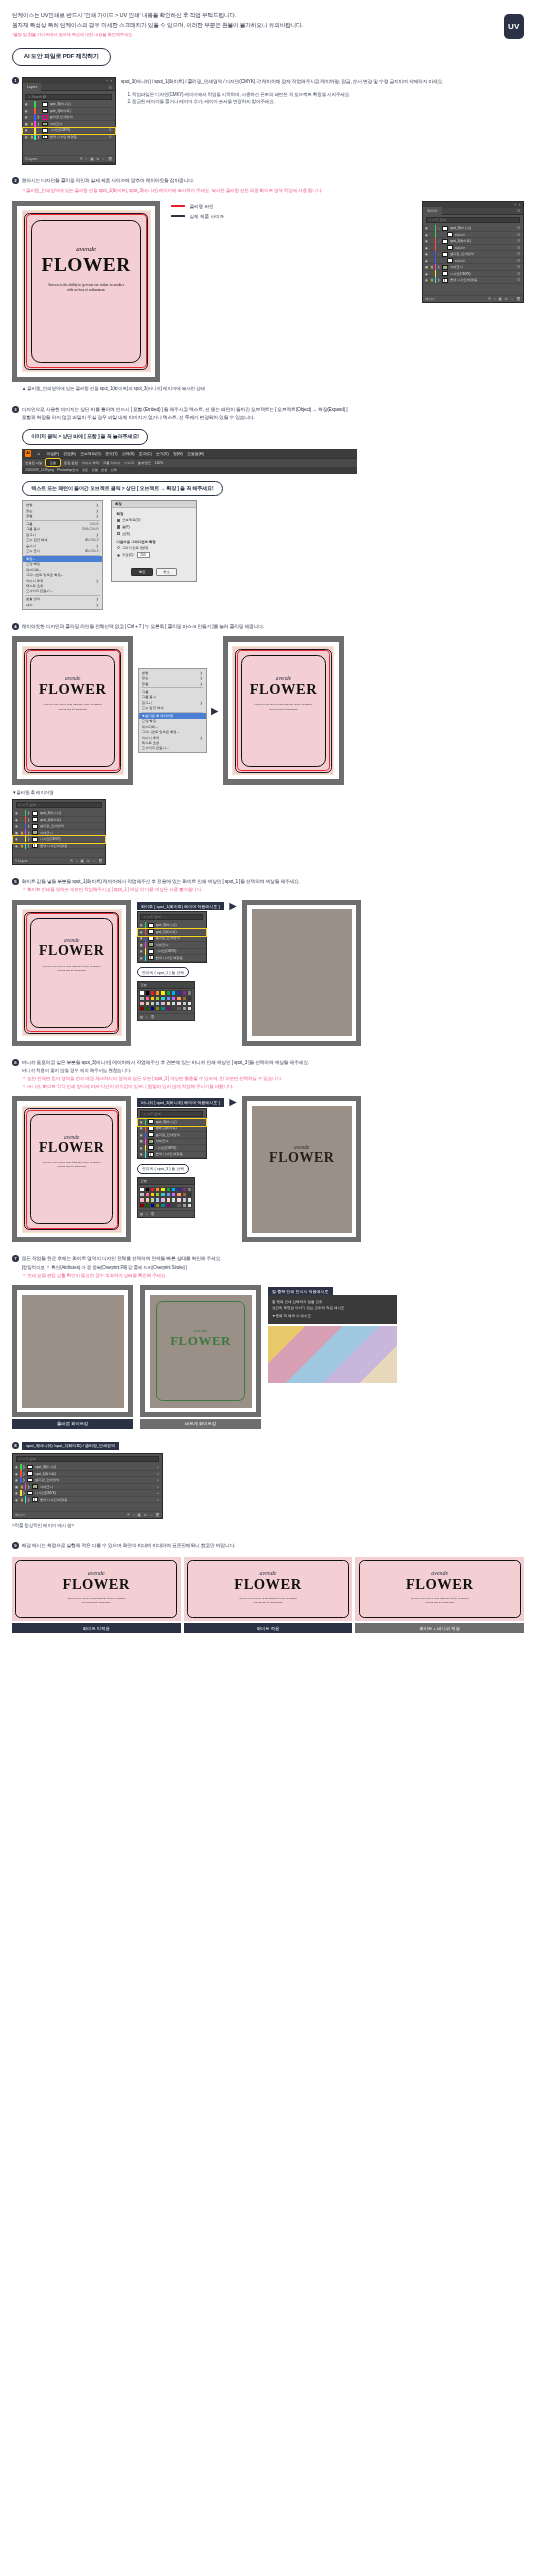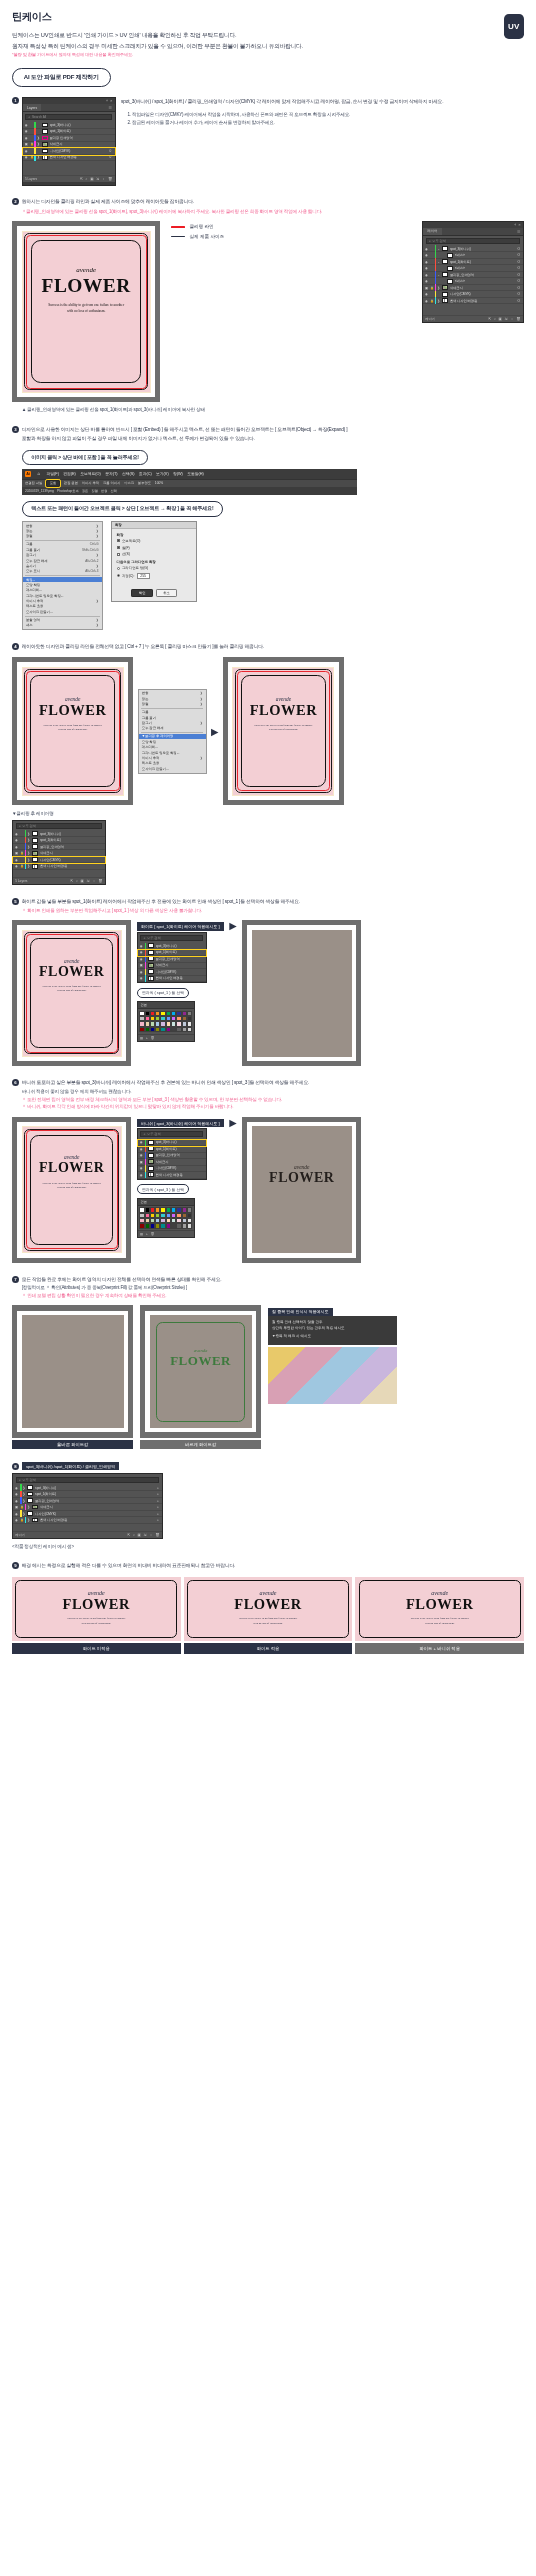--- a/index.html
+++ b/index.html
@@ -142,21 +142,20 @@
   .botbar { background:#2b3245; color:#fff; font-size:4.3px; text-align:center; padding:2.7px 0; margin-top:2.2px; }
   .botbar.g { background:#6e6e6e; }
   .dark-note { background:#3a3a3a; color:#e6e6e6; font-size:3.5px; padding:4.3px; line-height:1.7; }
 </style>
 </head>
 <body>
 
 <div class="page">
 
   <div class="header">
-    <h1 class="page-title">틴케이스</h1>
     <div class="intro-line">틴케이스는 UV인쇄로 반드시 '인쇄 가이드 &gt; UV 인쇄' 내용을 확인하신 후 작업 부탁드립니다.</div>
     <div class="intro-line">원자재 특성상 특히 틴케이스의 경우 미세한 스크래치가 있을 수 있으며, 이러한 부분은 환불이 불가하오니 유의바랍니다.</div>
     <div class="intro-note">*불량 및 환불 가이드에서 원자재 특성에 대한 내용을 확인해주세요.</div>
     <div class="uv-badge">UV</div>
   </div>
 
   <div style="padding:7.5px 12px 3.2px 12px;">
     <span class="pill">AI 도안 파일로 PDF 제작하기</span>
   </div>
 

